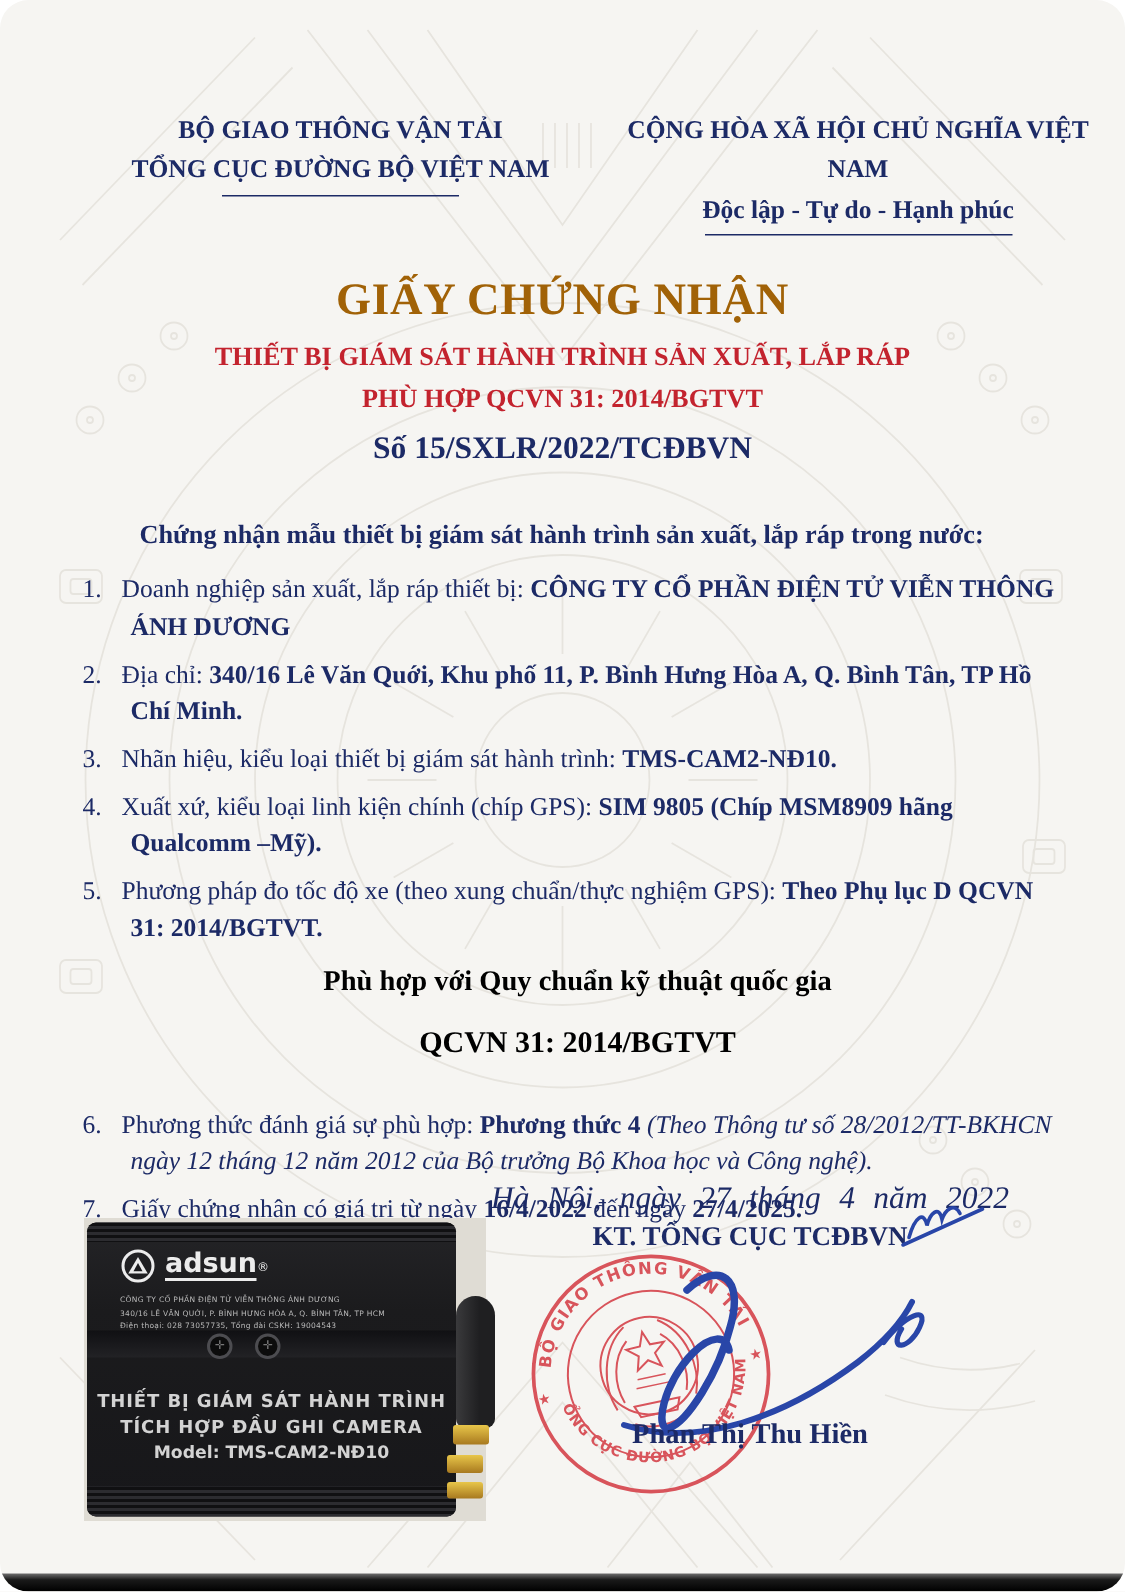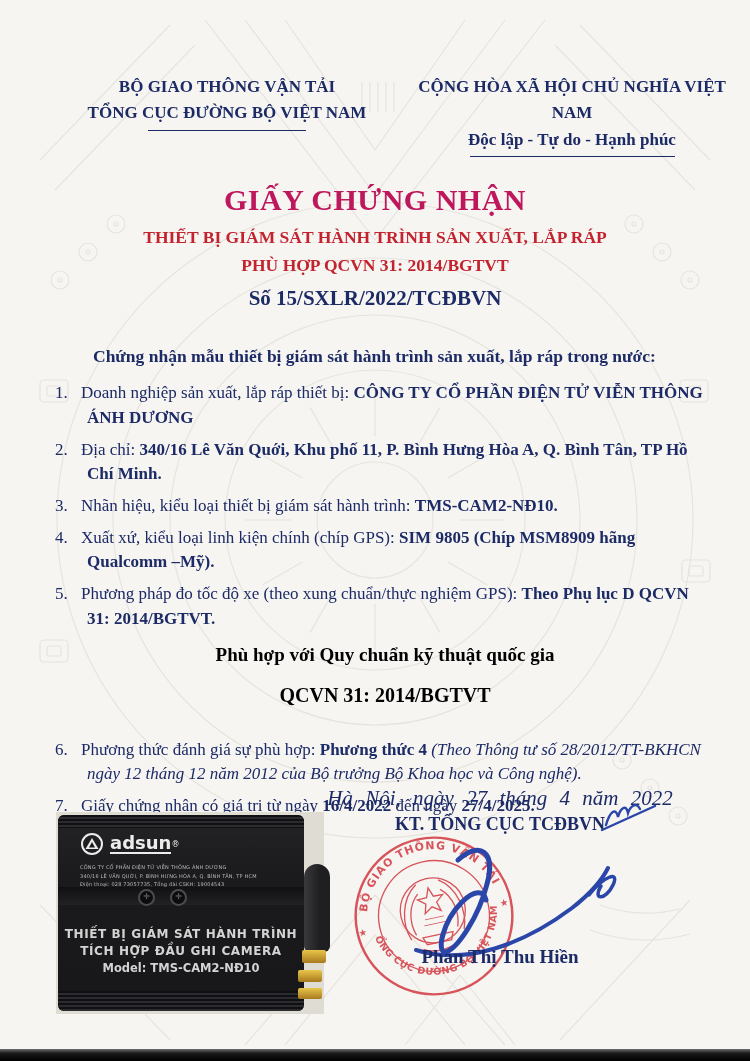--- a/index.html
+++ b/index.html
@@ -3,33 +3,34 @@
 <meta charset="utf-8">
 <style>
   html,body{margin:0;padding:0;}
   .page{
     position:relative;
     width:750px;height:1061px;
     background:#f6f5f2;
     overflow:hidden;
     font-family:"Liberation Serif","DejaVu Serif",serif;
     color:#1c2a66;
+    border-radius:19px;
   }
   .watermark{position:absolute;left:0;top:0;pointer-events:none;}
   
   .header{position:absolute;top:74px;left:0;width:750px;display:flex;}
   .header-col{text-align:center;font-weight:bold;font-size:17px;line-height:1.55;color:#1c2a66;}
   .header-left{width:330px;margin-left:62px;}
   .header-right{width:352px;margin-left:4px;}
   .rule{height:0;border-top:1.6px solid #1c2a66;margin:3px auto 0 auto;}
   .rule-left{width:158px;}
   .rule-right{width:205px;}
   
   .t-center{position:absolute;left:0;width:750px;text-align:center;}
-  .title-main{top:183px;font-size:30px;font-weight:bold;color:#be185d;letter-spacing:.5px;}
+  .title-main{top:183px;font-size:30px;font-weight:bold;color:#a16207;letter-spacing:.5px;}
   .title-sub1{top:227px;font-size:17.5px;font-weight:bold;color:#c3232e;}
   .title-sub2{top:255px;font-size:17.5px;font-weight:bold;color:#c3232e;}
   .title-number{top:286px;font-size:21px;font-weight:bold;color:#1c2a66;}
   
   .content{position:absolute;top:344px;left:55px;width:660px;font-size:17px;line-height:1.45;color:#1c2a66;}
   .intro{font-weight:bold;margin:0 0 12px 0;text-indent:38px;font-size:17.5px;}
   .item{margin:0 0 7px 0;padding-left:32px;text-indent:-32px;}
   .item .num{display:inline-block;width:26px;text-indent:0;}
   .item b{font-weight:bold;}
   .item i{font-style:italic;}

